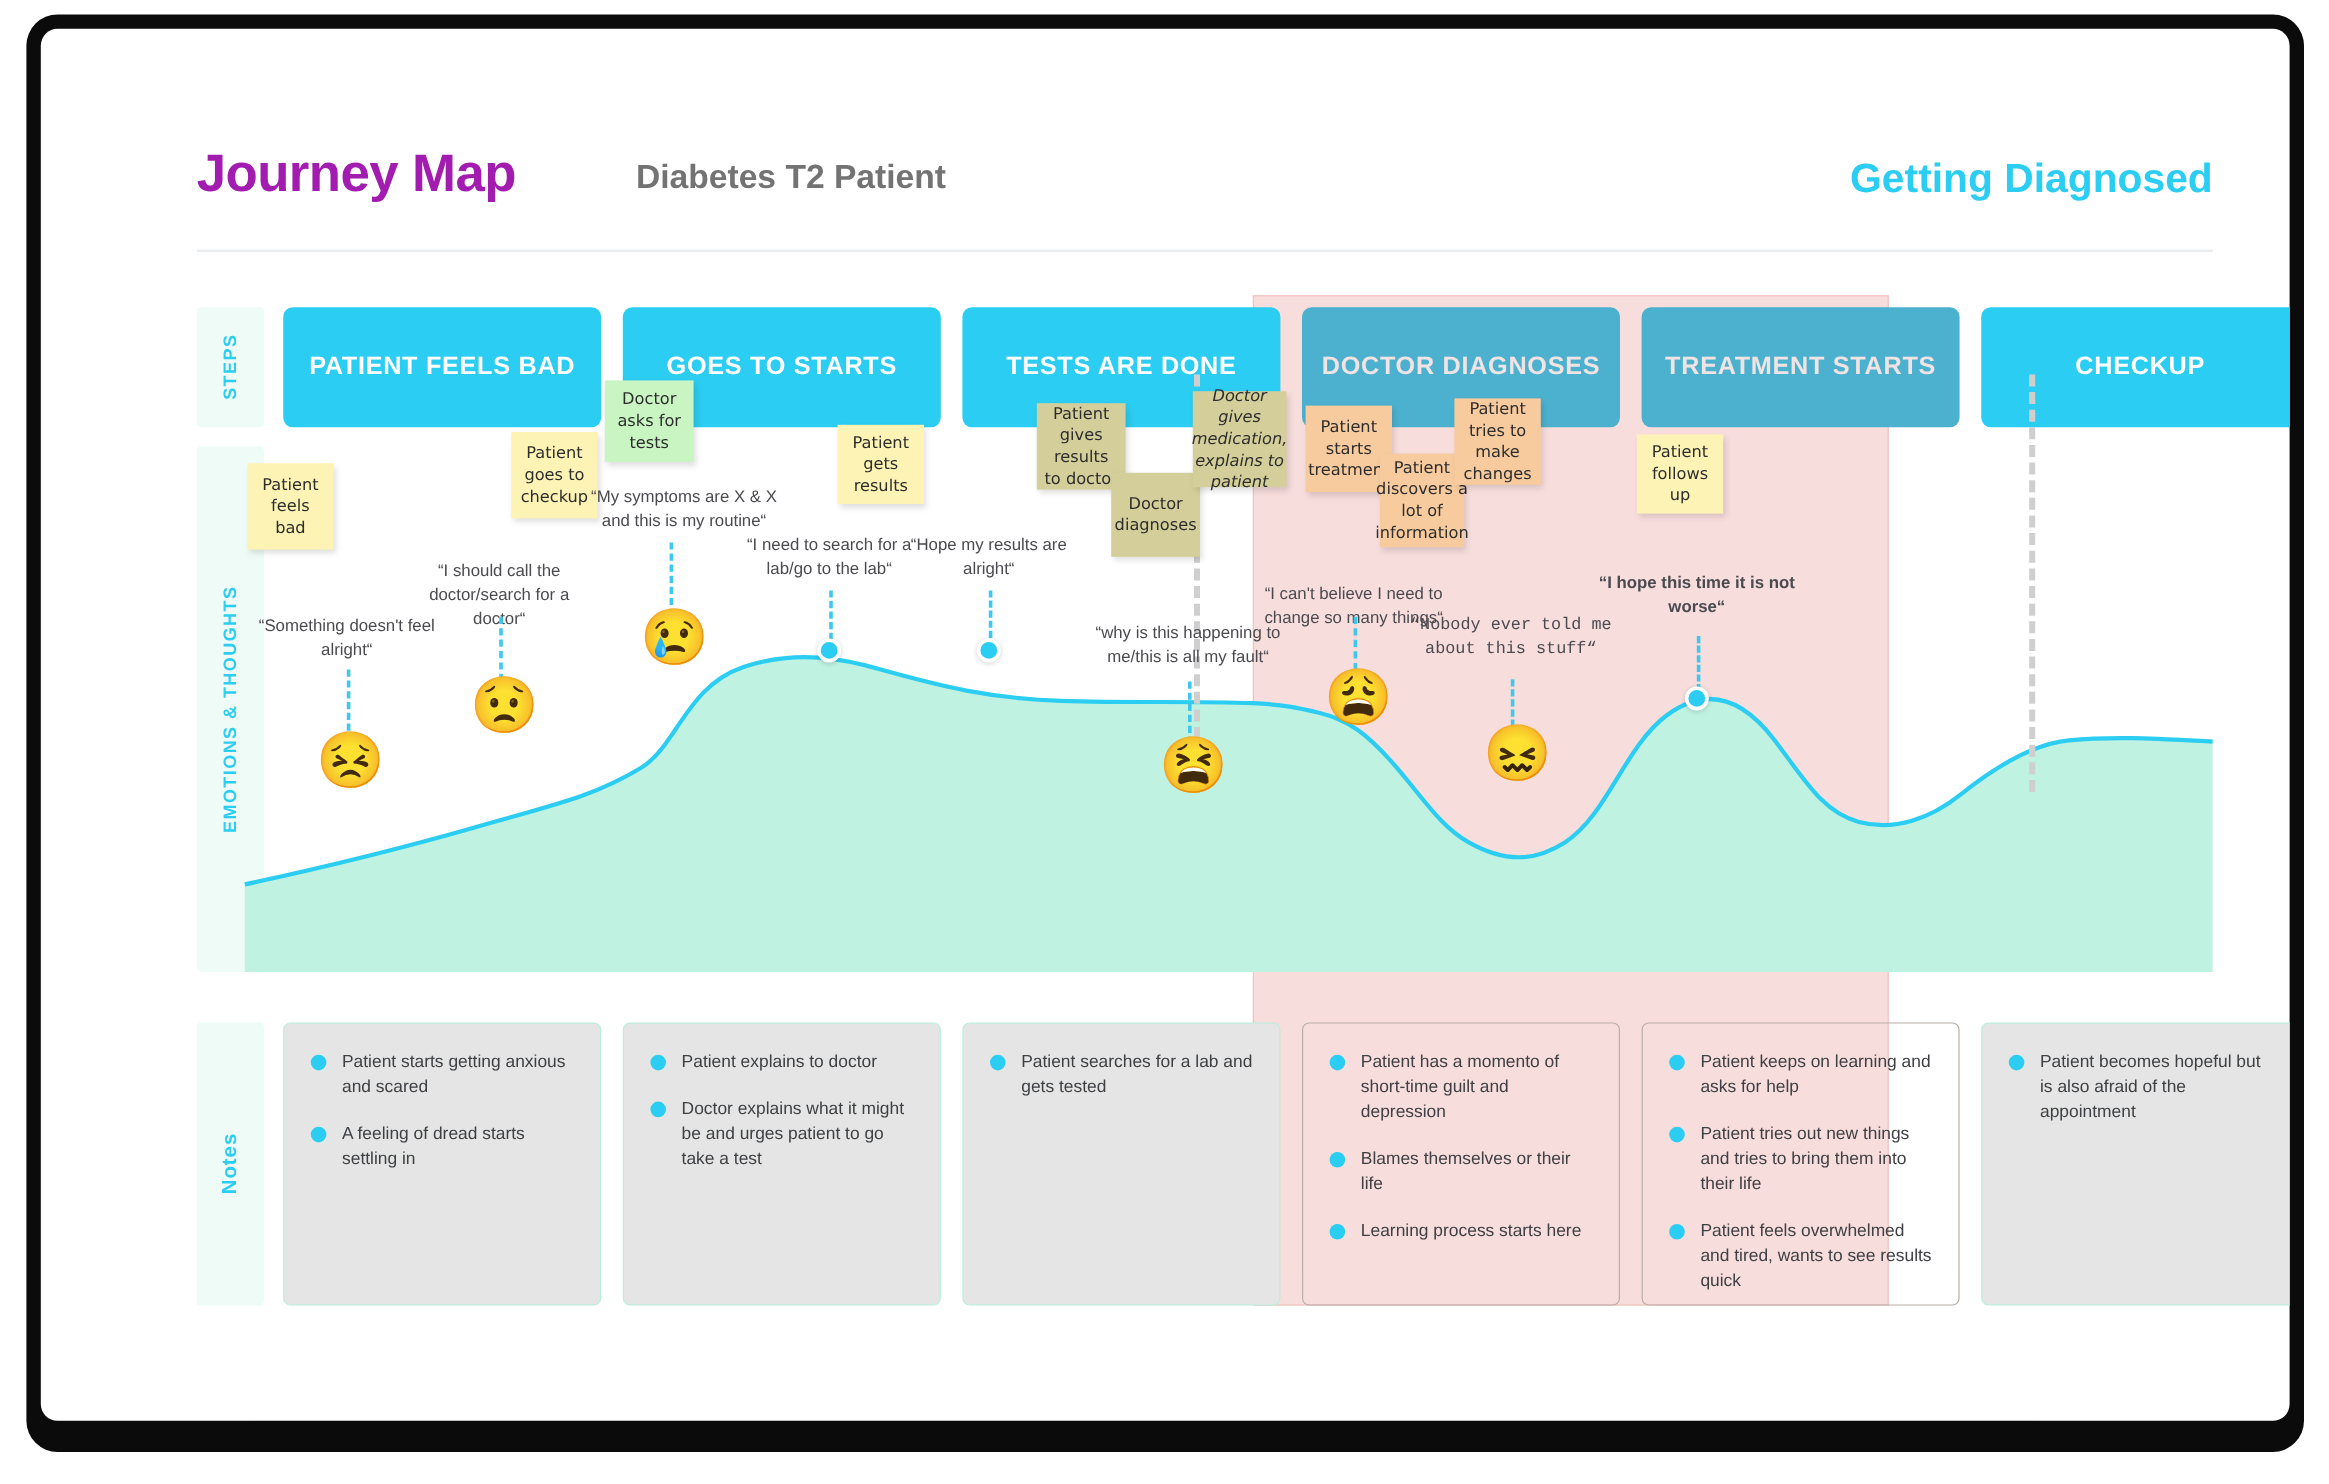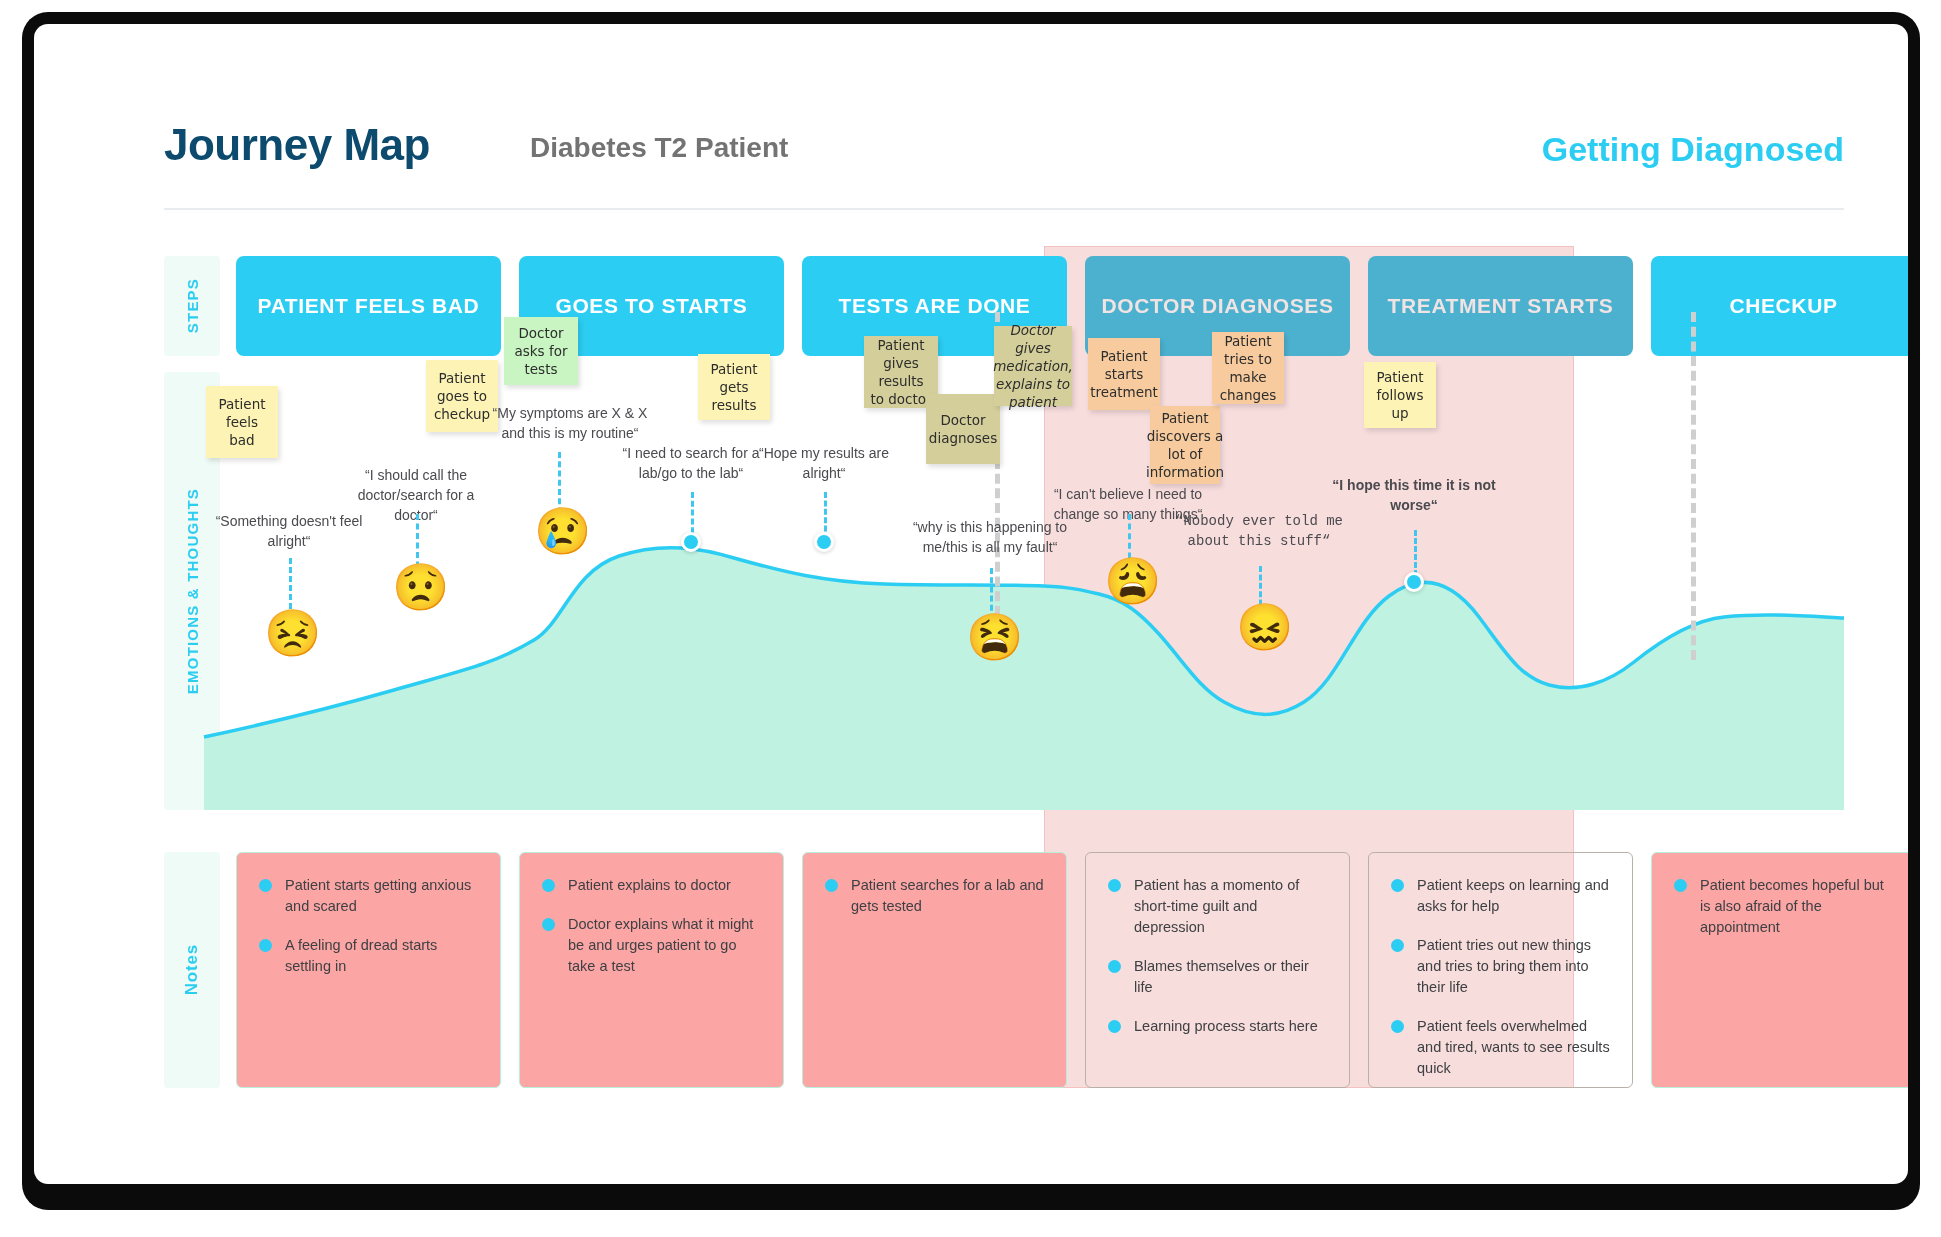--- a/index.html
+++ b/index.html
@@ -35,21 +35,21 @@
   
   .header {
     position: absolute;
     left: 130px; top: 88px;
     width: 1680px; height: 98px;
     border-bottom: 2px solid #e9ecef;
   }
   .title-main {
     position: absolute; left: 0; top: 8px;
     font-size: 44px; font-weight: bold;
-    color: #0c4a6e; letter-spacing: -0.5px;
+    color: #a21caf; letter-spacing: -0.5px;
   }
   .title-sub {
     position: absolute; left: 366px; top: 20px;
     font-size: 28px; font-weight: bold;
     color: #737373;
   }
   .title-right {
     position: absolute; right: 0; top: 18px;
     font-size: 34px; font-weight: bold;
     color: #2ccdf2;
@@ -167,21 +167,21 @@
   }
 
   
   .notes-row {
     position: absolute;
     left: 202px; top: 828px;
     width: 1608px; height: 236px;
   }
   .note-card {
     position: absolute; top: 0; height: 236px;
-    background: #fca5a5;
+    background: #e5e5e5;
     border: 1px solid #b6f0dd;
     border-radius: 6px;
     padding: 22px 22px 0 22px;
   }
   .note-card.on-pink { background: transparent; border-color: #b9b0a8; }
   .note-item {
     display: flex;
     margin-bottom: 18px;
   }
   .note-bullet {
@@ -277,21 +277,21 @@
       <div class="sticky" style="left:534px; top:-18px; width:72px; height:66px;">Patient gets results</div>
 
       <div class="sticky olive" style="left:700px; top:-36px; width:74px; height:72px;">Patient gives results to doctor</div>
 
       <div class="sticky olive" style="left:762px; top:22px; width:74px; height:70px;">Doctor diagnoses</div>
 
       <div class="sticky olive" style="left:830px; top:-46px; width:78px; height:80px;font-style:italic;">Doctor gives medication, explains to patient</div>
 
       <div class="sticky orange" style="left:924px; top:-34px; width:72px; height:72px;">Patient starts treatment</div>
 
-      <div class="sticky orange" style="left:986px; top:6px; width:70px; height:78px;margin-top:28px;">Patient discovers a lot of information</div>
+      <div class="sticky orange" style="left:986px; top:6px; width:70px; height:78px;">Patient discovers a lot of information</div>
 
       <div class="sticky orange" style="left:1048px; top:-40px; width:72px; height:72px;">Patient tries to make changes</div>
 
       <div class="sticky" style="left:1200px; top:-10px; width:72px; height:66px;">Patient follows up</div>
 
       <div class="quote" style="left:40px; top:140px; width:170px;">“Something doesn't feel alright“</div>
       <div class="quote" style="left:172px; top:94px; width:160px;">“I should call the doctor/search for a doctor“</div>
       <div class="quote" style="left:314px; top:32px; width:160px;margin-left:12px;">“My symptoms are X &amp; X and this is my routine“</div>
       <div class="quote" style="left:450px; top:72px; width:154px;">“I need to search for a lab/go to the lab“</div>
       <div class="quote" style="left:586px; top:72px; width:148px;">“Hope my results are alright“</div>

